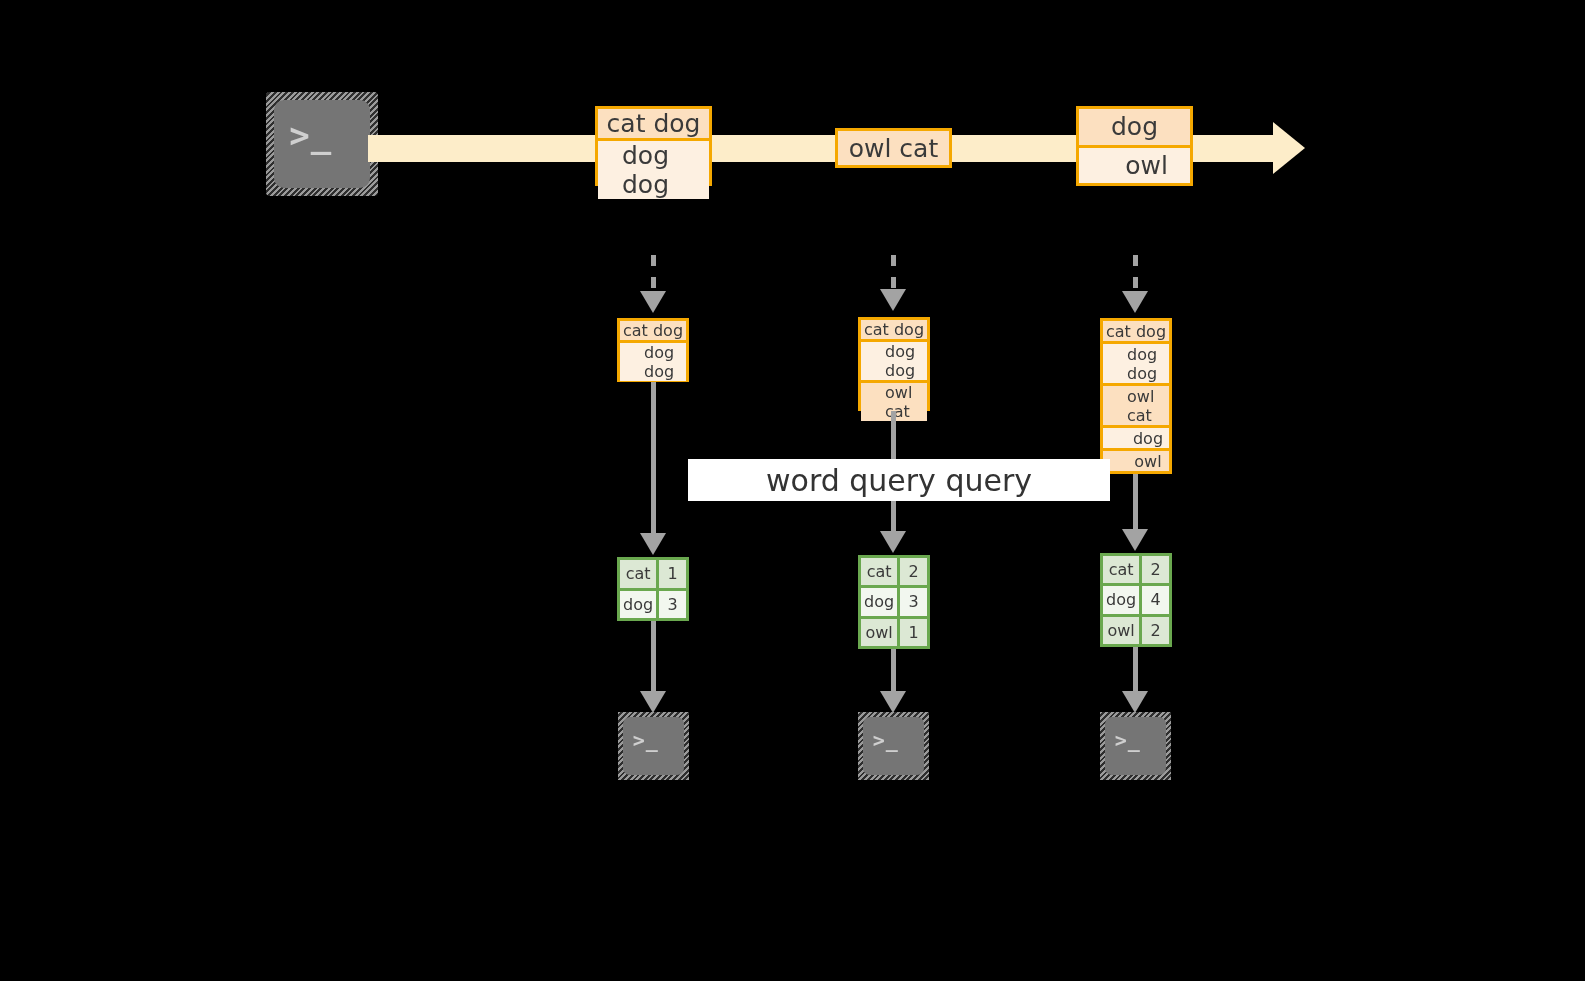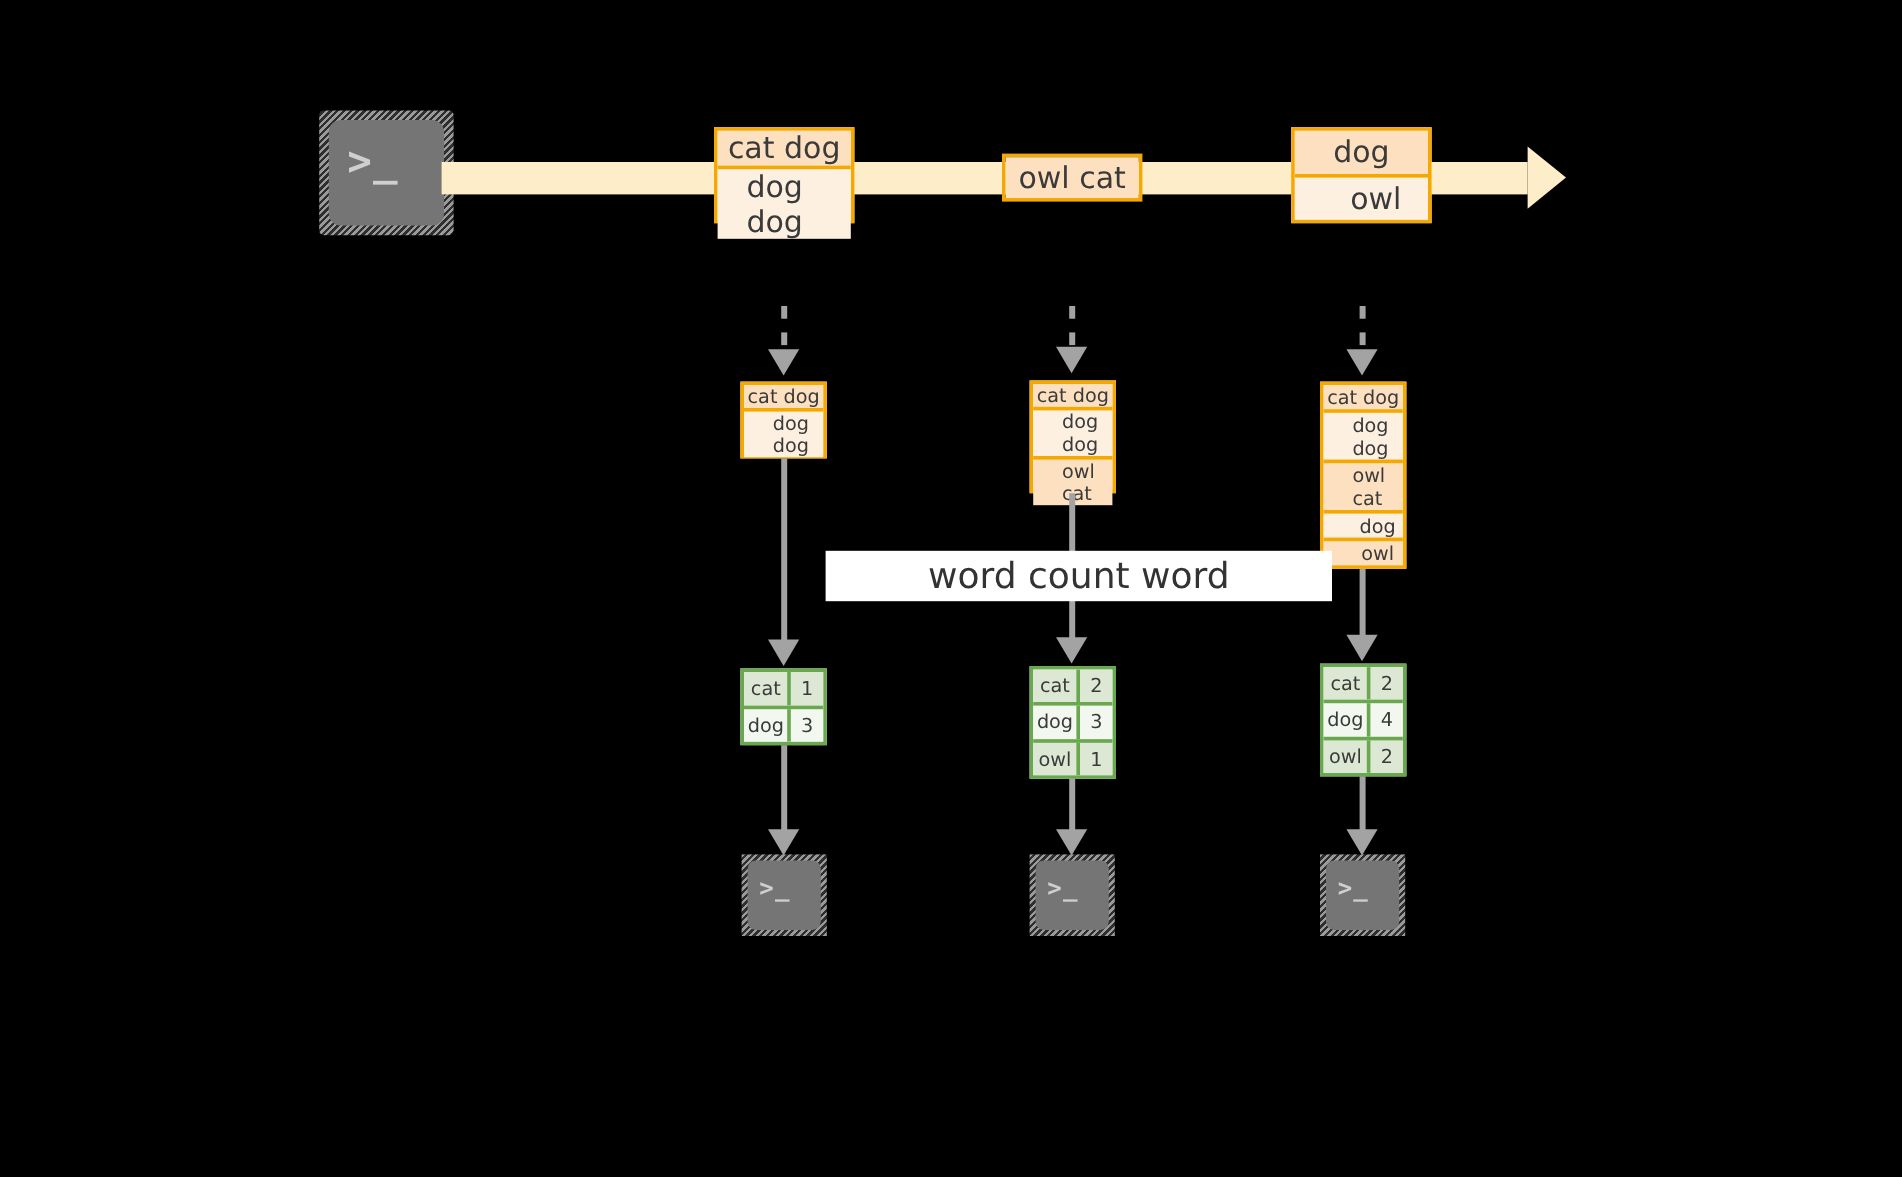--- a/index.html
+++ b/index.html
@@ -286,16 +286,16 @@
   <div class="conn" style="left:1133px; top:647px; height:48px;"></div>
   <div class="conn-head" style="left:1122px; top:691px;"></div>
 
   <div class="term small" style="left:1100px; top:712px; width:71px; height:68px;">
     <div class="body">
       <span class="glyph">&gt;_</span>
     </div>
   </div>
 
   <div class="query-label" style="left:688px; top:459px; width:422px; height:42px;">
-    <span>word count word</span>
+    <span>word query query</span>
   </div>
 
 </div>
 
 </body></html>

